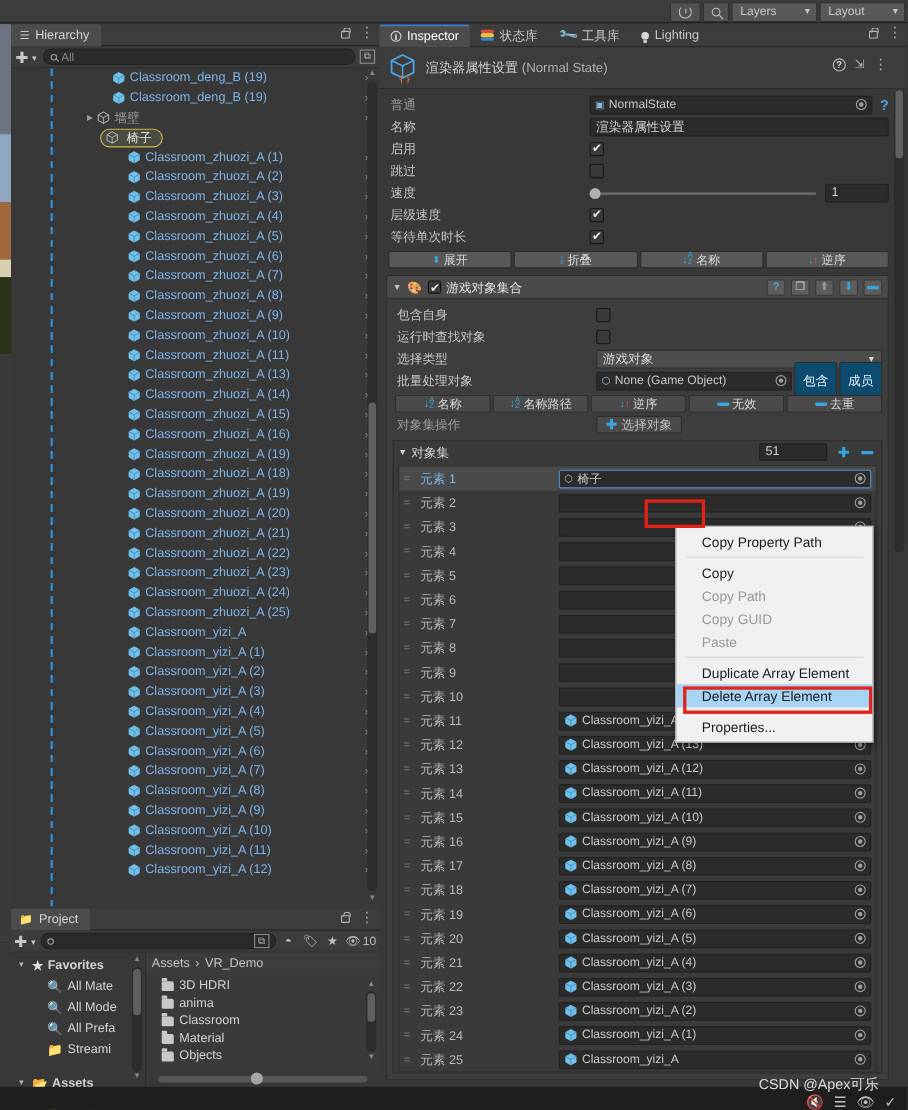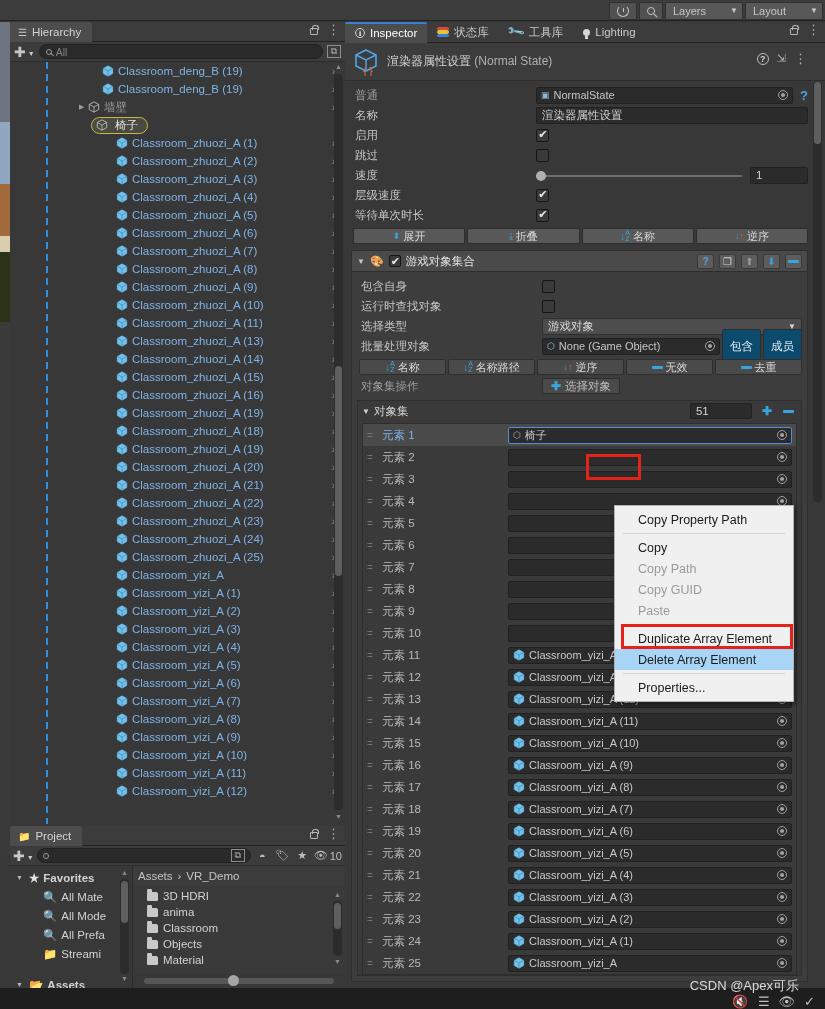--- a/index.html
+++ b/index.html
@@ -154,21 +154,21 @@
   .elabel.grayish { color:#b9b9b9;}
   .eobj { flex:1; height:17px; background:#2b2b2b; border:1px solid #212121; border-radius:2px; display:flex; align-items:center; gap:4px; padding:0 4px; color:#c9c9c9; font-size:11px; position:relative; }
   .eobj.focus { border:1px solid #4e8fd6; }
   .eobj .radio2 { position:absolute; right:4px; width:10px; height:10px; border:1.3px solid #9f9f9f; border-radius:50%; }
   .eobj .radio2:after{content:"";position:absolute;left:2.2px;top:2.2px;width:3.6px;height:3.6px;background:#9f9f9f;border-radius:50%;}
 
   
   .redbox { position:absolute; border:3px solid #e2231a; pointer-events:none; }
 
   
-  .ctxmenu { position:absolute; left:614px; top:478px; width:180px; background:#f0f0f0; border:1px solid #b4b4b4; box-shadow:2px 2px 5px rgba(0,0,0,.45); padding:3px 0; color:#1e1e1e;margin-top:27px; }
+  .ctxmenu { position:absolute; left:614px; top:478px; width:180px; background:#f0f0f0; border:1px solid #b4b4b4; box-shadow:2px 2px 5px rgba(0,0,0,.45); padding:3px 0; color:#1e1e1e; }
   .citem { height:21px; display:flex; align-items:center; padding-left:23px; font-size:12.5px; color:#1a1a1a; }
   .citem.disabled { color:#9a9a9a; }
   .citem.hl { background:#a8d4f5; }
   .csep { height:1px; background:#d4d4d4; margin:3px 8px; }
 
   .watermark { position:absolute; right:26px; bottom:14px; color:#e6e6e6; font-size:13px; opacity:.92; }
   .botbar { position:absolute; left:0; bottom:0; width:825px; height:21px; background:#1e1e1e; }
   .bot-icons { position:absolute; right:10px; bottom:0px; display:flex; gap:9px; color:#c0c0c0; font-size:13px; }
 </style>
 </head>
@@ -703,25 +703,25 @@
             <div class="frow">
               <span class="folder"></span>
               <span>anima</span>
             </div>
             <div class="frow">
               <span class="folder"></span>
               <span>Classroom</span>
             </div>
             <div class="frow">
               <span class="folder"></span>
-              <span>Objects</span>
+              <span>Material</span>
             </div>
             <div class="frow">
               <span class="folder"></span>
-              <span>Material</span>
+              <span>Objects</span>
             </div>
           </div>
         <div class="arrbox" style="top:24px;right:3px;">▲</div>
         <div class="vscroll" style="top:35px;right:3px;height:55px;">
           <div class="thumb" style="top:2px;height:26px;"></div>
         </div>
         <div class="arrbox" style="top:91px;right:3px;">▼</div>
         <div class="hscroll">
           <div class="hthumb" style="left:5%;width:90%;top:4px;background:#565656;"></div>
           <div class="hknob" style="left:45%;"></div>

